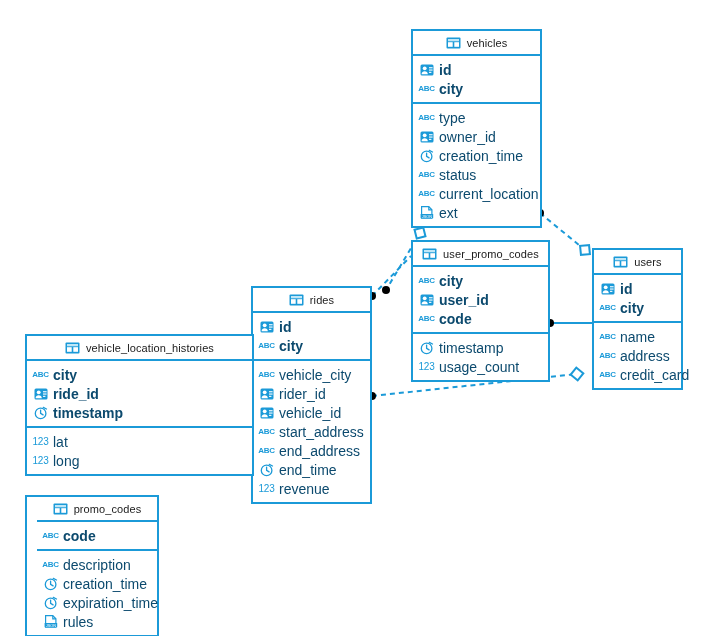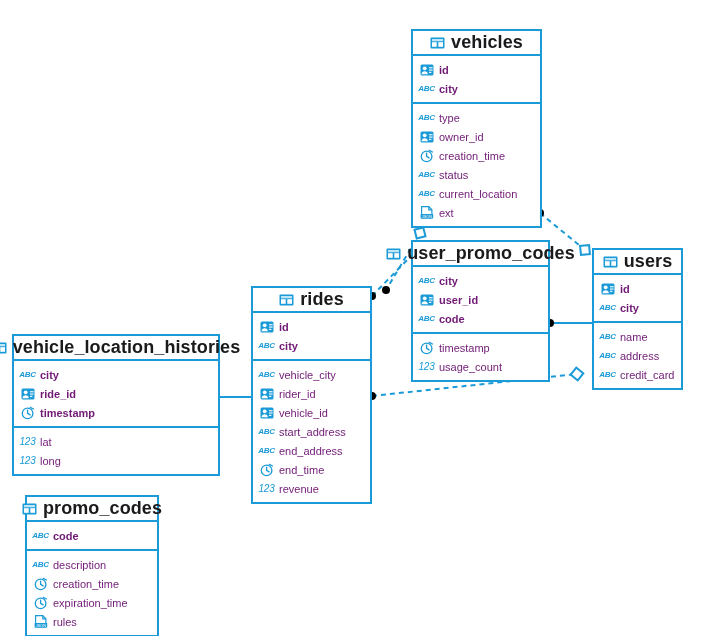--- a/index.html
+++ b/index.html
@@ -40,66 +40,64 @@
     display: flex;
     align-items: center;
     justify-content: center;
     gap: 6px;
     height: 25px;
     border-bottom: 2px solid #1b9ad8;
     box-sizing: border-box;
     padding: 0 6px;
   }
   .entity-title {
-    font-size: 18px;
+    font-size: 11px;
     color: #1a1a1a;
     white-space: nowrap;
     letter-spacing: 0.1px;
-    font-weight: bold;
   }
   .section {
     padding: 4px 0 4px 0;
     box-sizing: border-box;
   }
   .section.keys {
     border-bottom: 2px solid #1b9ad8;
   }
   .field {
     display: flex;
     align-items: center;
     gap: 5px;
     height: 19px;
     padding: 0 6px 0 6px;
     box-sizing: border-box;
     white-space: nowrap;
   }
   .field-label {
-    font-size: 11px;
-    color: #701a75;
+    font-size: 14px;
+    color: #0c4a6e;
   }
   .field.key .field-label {
     font-weight: bold;
   }
   .icon {
     flex: 0 0 auto;
     display: inline-flex;
     align-items: center;
     justify-content: center;
     width: 15px;
     height: 14px;
   }
   .icon svg { display: block; }
   .icon-abc, .icon-num {
     font-size: 8px;
     font-weight: bold;
     color: #1b9ad8;
     letter-spacing: -0.2px;
     font-family: "Liberation Sans", sans-serif;
     line-height: 1;
-    font-style: italic;
   }
   .icon-num {
     font-size: 10px;
     font-weight: normal;
   }
 </style>
 </head>
 <body>
 
 <div id="canvas">
@@ -392,21 +390,21 @@
               </svg>
             </span>
             <span class="field-label">end_time</span>
           </div>
           <div class="field">
             <span class="icon icon-num">123</span>
             <span class="field-label">revenue</span>
           </div>
         </div>
       </div>
-      <div class="entity" style="left: 12px; top: 334px; width: 208px;">
+      <div class="entity" style="left: 25px; top: 334px; width: 229px;">
         <div class="entity-header">
           <span class="icon">
             <svg width="15" height="12" viewBox="0 0 15 12">
               <rect x="0.5" y="0.5" width="14" height="11" rx="1" fill="#1b9ad8"></rect>
               <rect x="2" y="2" width="11" height="2.3" fill="#bfe6f7"></rect>
               <rect x="2" y="5.2" width="4.7" height="4.6" fill="#ffffff"></rect>
               <rect x="8.3" y="5.2" width="4.7" height="4.6" fill="#ffffff"></rect>
             </svg>
           </span>
           <span class="entity-title">vehicle_location_histories</span>
@@ -444,21 +442,21 @@
           <div class="field">
             <span class="icon icon-num">123</span>
             <span class="field-label">lat</span>
           </div>
           <div class="field">
             <span class="icon icon-num">123</span>
             <span class="field-label">long</span>
           </div>
         </div>
       </div>
-      <div class="entity" style="left: 25px; top: 495px; width: 134px;">
+      <div class="entity" style="left: 25px; top: 495px; width: 134px; padding-left: 10px;">
         <div class="entity-header">
           <span class="icon">
             <svg width="15" height="12" viewBox="0 0 15 12">
               <rect x="0.5" y="0.5" width="14" height="11" rx="1" fill="#1b9ad8"></rect>
               <rect x="2" y="2" width="11" height="2.3" fill="#bfe6f7"></rect>
               <rect x="2" y="5.2" width="4.7" height="4.6" fill="#ffffff"></rect>
               <rect x="8.3" y="5.2" width="4.7" height="4.6" fill="#ffffff"></rect>
             </svg>
           </span>
           <span class="entity-title">promo_codes</span>

